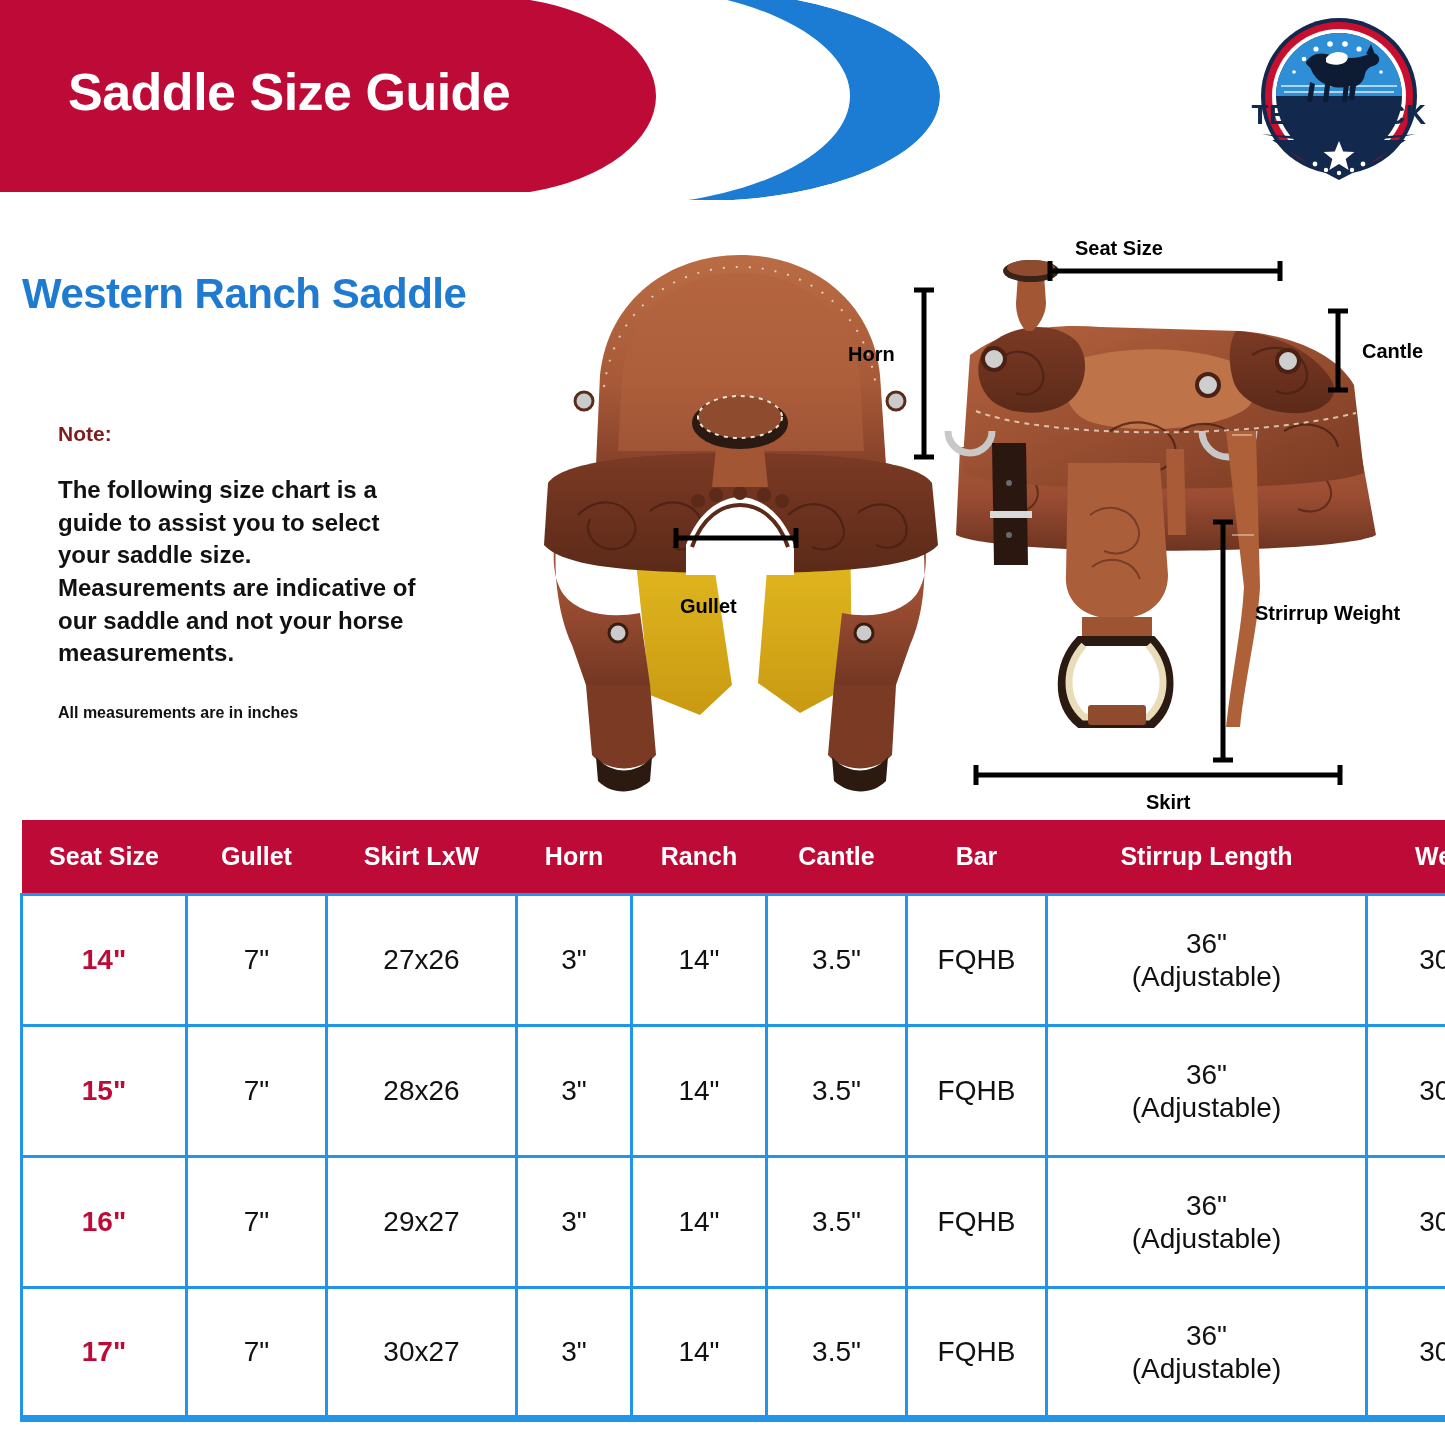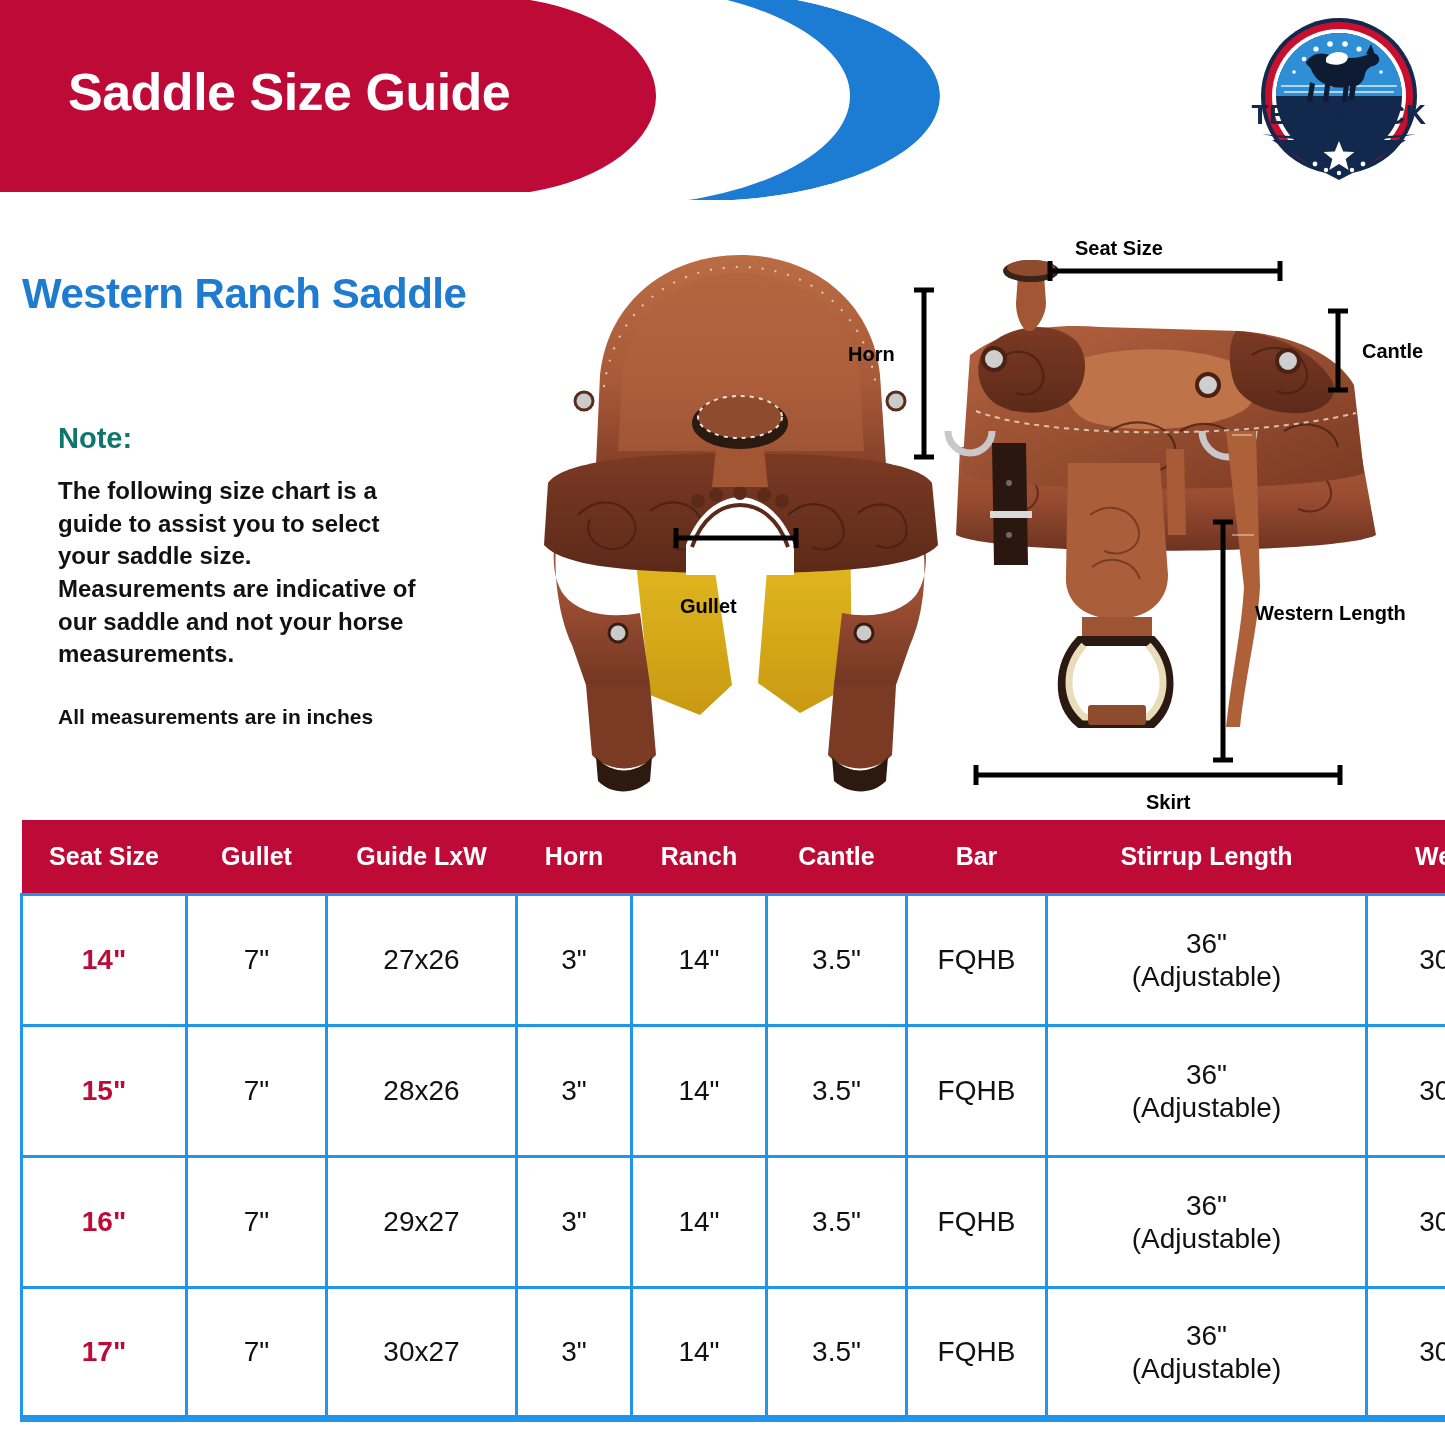--- a/index.html
+++ b/index.html
@@ -26,28 +26,28 @@
   #logo { position:absolute; left:1248px; top:14px; }
 
   
   #product-title {
     position:absolute; left:22px; top:270px;
     font-size:42px; font-weight:bold; color:#1E7BD0;
     letter-spacing:-0.5px; white-space:nowrap;
   }
   #note-block { position:absolute; left:58px; top:422px; width:400px; }
   #note-label {
-    font-size:29px; font-weight:bold; color:#0f766e; margin-bottom:20px;
+    font-size:21px; font-weight:bold; color:#7f1d1d; margin-bottom:28px;
   }
   #note-body {
     font-size:24px; font-weight:bold; color:#111111; line-height:1.36;
     white-space:pre-line;
   }
   #note-units {
-    font-size:21px; font-weight:bold; color:#111111; margin-top:34px;
+    font-size:16px; font-weight:bold; color:#111111; margin-top:34px;
   }
 
   
   #illustration { position:absolute; left:500px; top:215px; }
 
   .meas-label {
     position:absolute; font-size:20px; font-weight:bold; color:#000000;
     white-space:nowrap;
   }
 
@@ -325,21 +325,21 @@
 
       <path d="M226,214 L244,214 L246,300 L228,300 Z" fill="#A85B36"></path>
     </g>
   </svg>
 
   
   <div class="meas-label" style="left:348px; top:128px;">Horn</div>
   <div class="meas-label" style="left:180px; top:380px;">Gullet</div>
   <div class="meas-label" style="left:575px; top:22px;">Seat Size</div>
   <div class="meas-label" style="left:862px; top:125px;">Cantle</div>
-  <div class="meas-label" style="left:755px; top:387px;">Western Length</div>
+  <div class="meas-label" style="left:755px; top:387px;">Strirrup Weight</div>
   <div class="meas-label" style="left:646px; top:576px;">Skirt</div>
 
   
   <svg width="945" height="600" viewBox="0 0 945 600" style="position:absolute; left:0; top:0; pointer-events:none;">
     <g stroke="#000" stroke-width="5" fill="none">
 
       <line x1="424" y1="75" x2="424" y2="242"></line>
       <line x1="414" y1="75" x2="434" y2="75"></line>
       <line x1="414" y1="242" x2="434" y2="242"></line>
 
@@ -371,21 +371,21 @@
       <col style="width:135px">
       <col style="width:140px">
     <col style="width:140px">
       <col style="width:320px">
       <col style="width:180px">
   </colgroup>
   <thead>
     <tr>
       <th>Seat Size</th>
       <th>Gullet</th>
-      <th>Guide LxW</th>
+      <th>Skirt LxW</th>
       <th>Horn</th>
       <th>Ranch</th>
       <th>Cantle</th>
       <th>Bar</th>
       <th>Stirrup Length</th>
       <th>Weight</th>
     </tr>
   </thead>
   <tbody>
     <tr>

